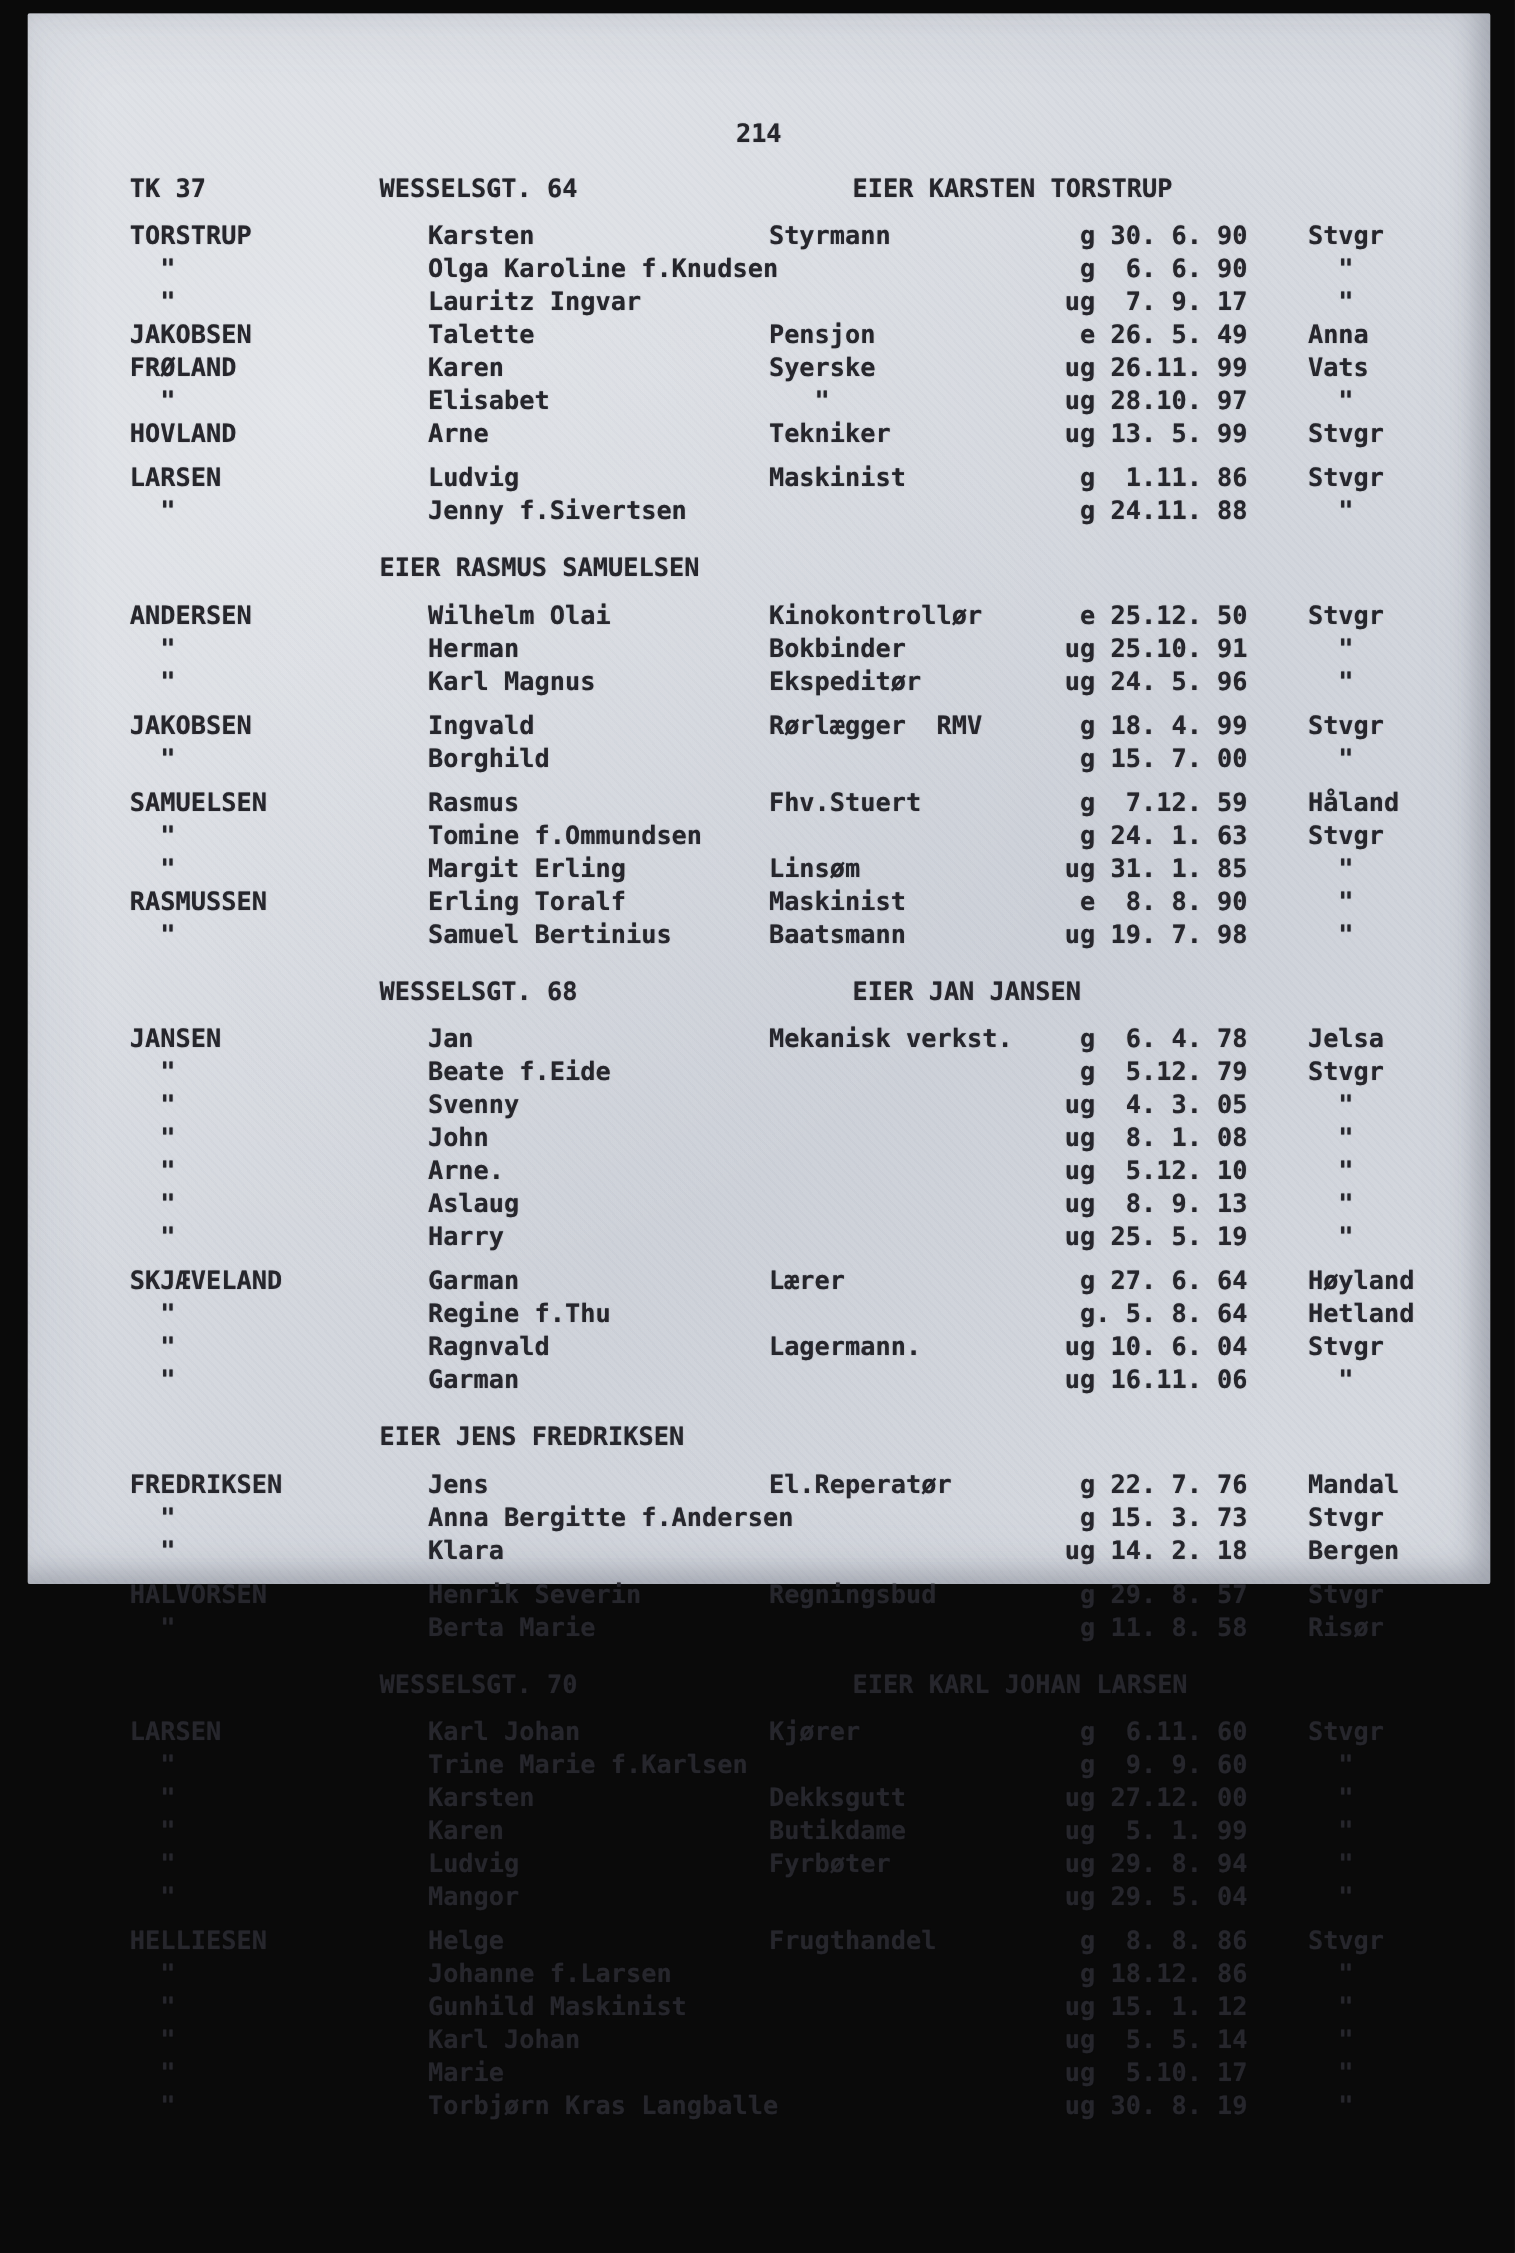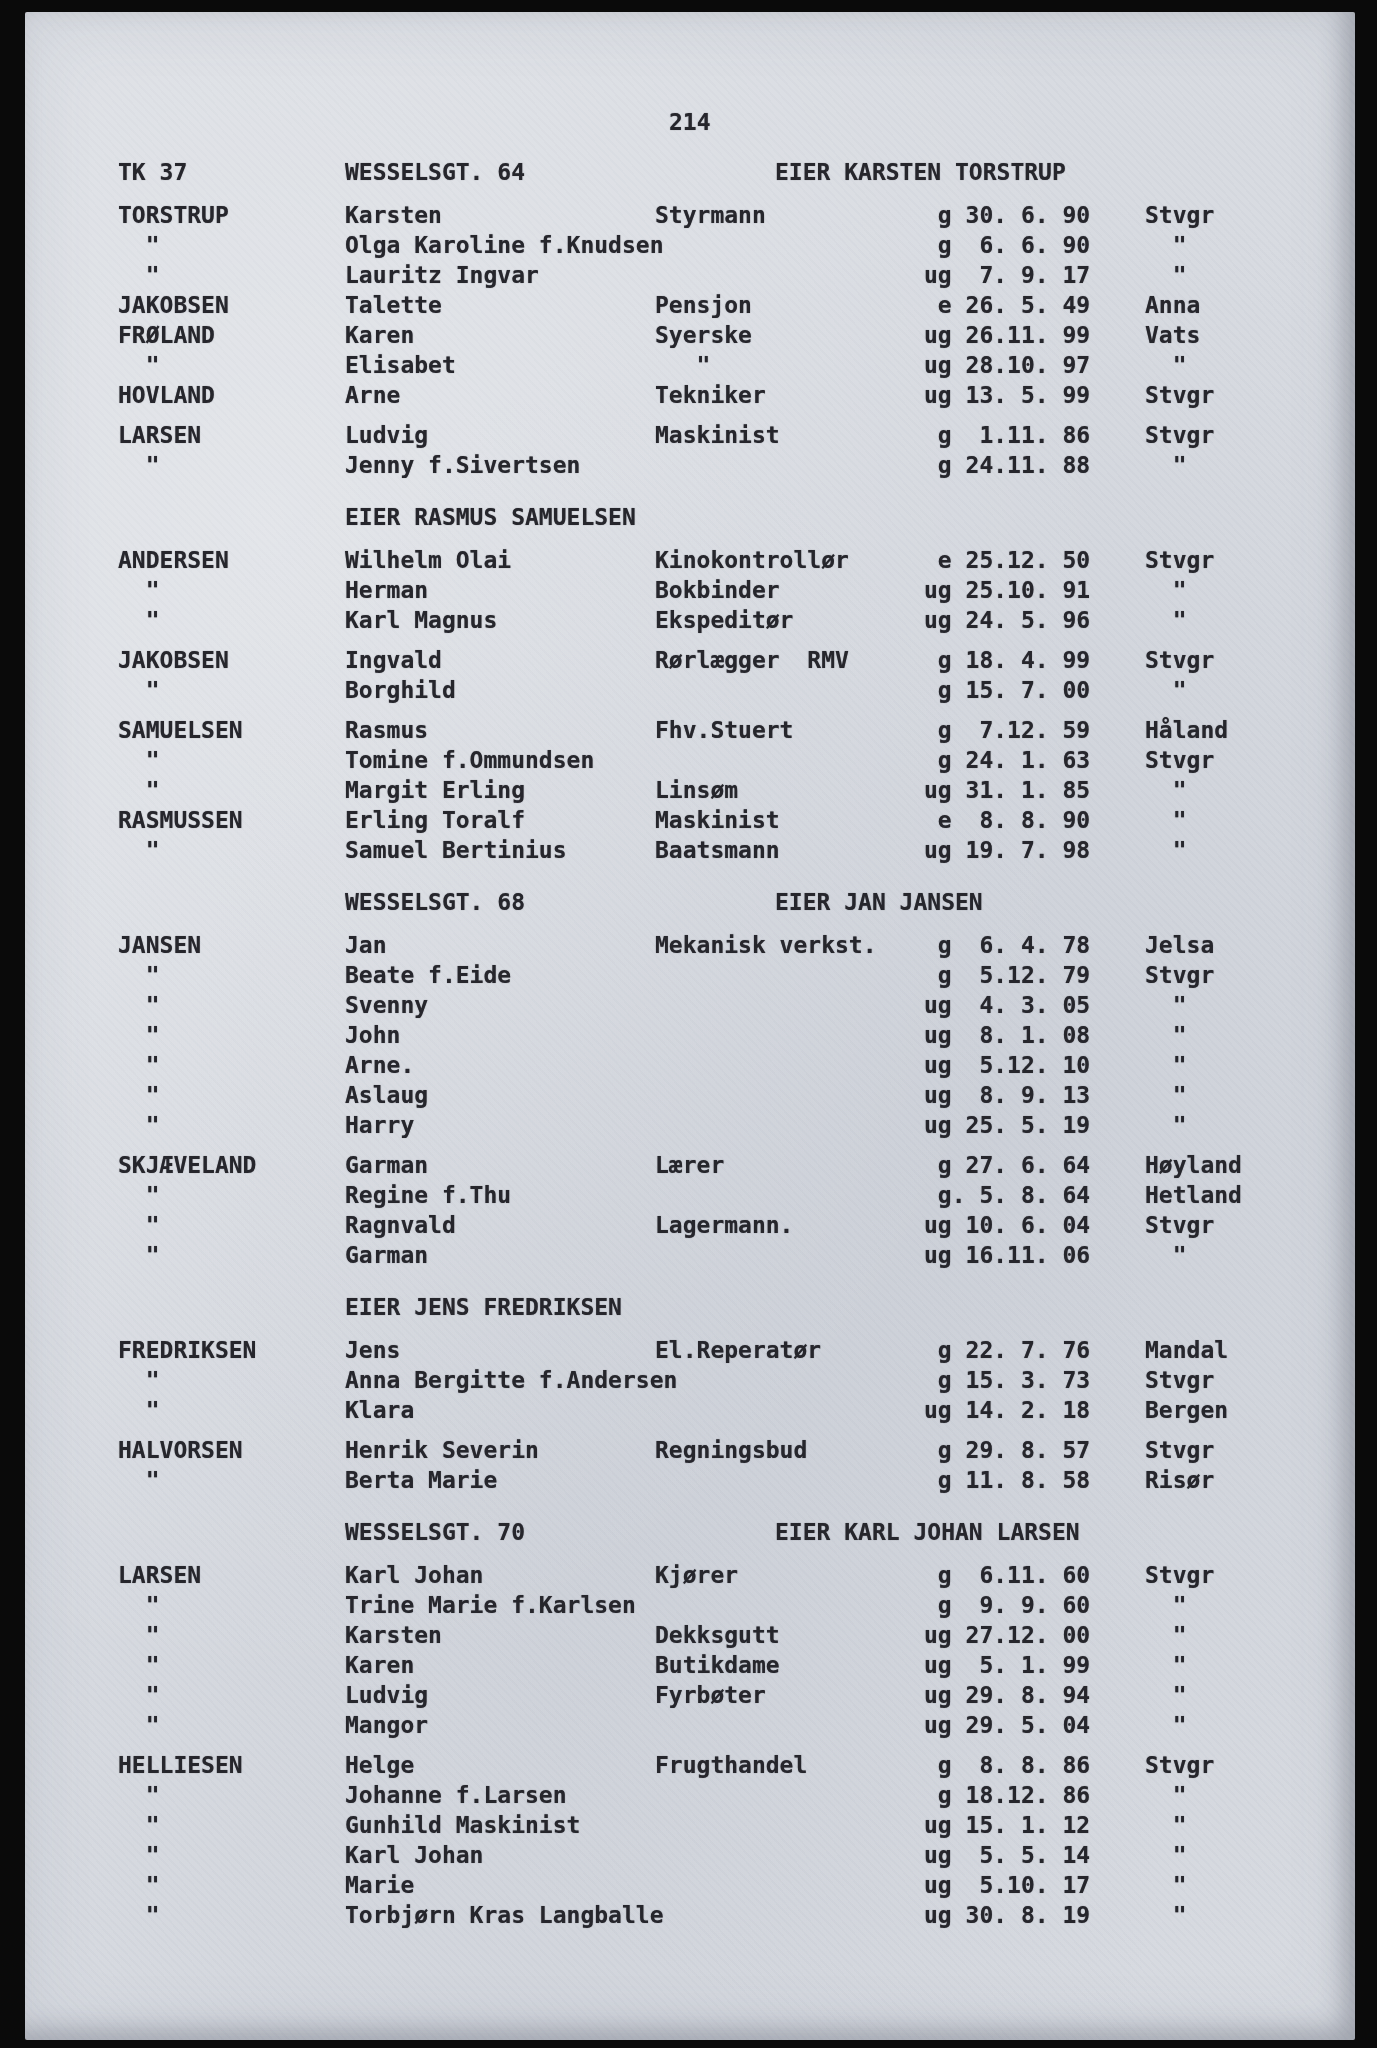--- a/index.html
+++ b/index.html
@@ -9,21 +9,21 @@
     overflow:hidden;
   }
   .scan-frame{
     position:relative;
     width:1377px;height:2048px;
     background:#0a0a0a;
   }
   .paper{
     position:absolute;
     left:25px;top:12px;
-    width:1330px;height:2028px;
+    width:1330px;height:1428px;
     background:
       radial-gradient(ellipse at 18% 25%, rgba(255,255,255,.30), rgba(255,255,255,0) 55%),
       radial-gradient(ellipse at 75% 55%, rgba(128,138,158,.12), rgba(128,138,158,0) 60%),
       radial-gradient(ellipse at 40% 80%, rgba(140,148,165,.10), rgba(140,148,165,0) 55%),
       repeating-linear-gradient(47deg, rgba(148,156,172,.06) 0 2px, rgba(255,255,255,0) 2px 6px),
       #d8dbe1;
     box-shadow:
       inset -10px -8px 26px rgba(45,50,65,.30),
       inset 4px 4px 20px rgba(255,255,255,.25),
       inset 0 0 70px rgba(95,104,124,.14);
@@ -41,21 +41,21 @@
     margin-left:551px;
     line-height:30px;
   }
   .row{
     display:flex;
     line-height:30px;
     white-space:pre;
   }
   .cell{flex:none;overflow:visible;white-space:pre;}
   .c1{width:227px;}
-  .c2{width:310px;}
+  .c2{width:310px;margin-left:44px;}
   .c3{width:269px;}
   .c4{width:170px;}
   .c5{padding-left:51px;}
   .cstreet{width:430px;}
   .section-header{margin-top:22px;margin-bottom:13px;}
   .section-header:first-child{margin-top:20px;}
   .spaced{margin-top:10px;}
 </style>
 </head>
 <body>

